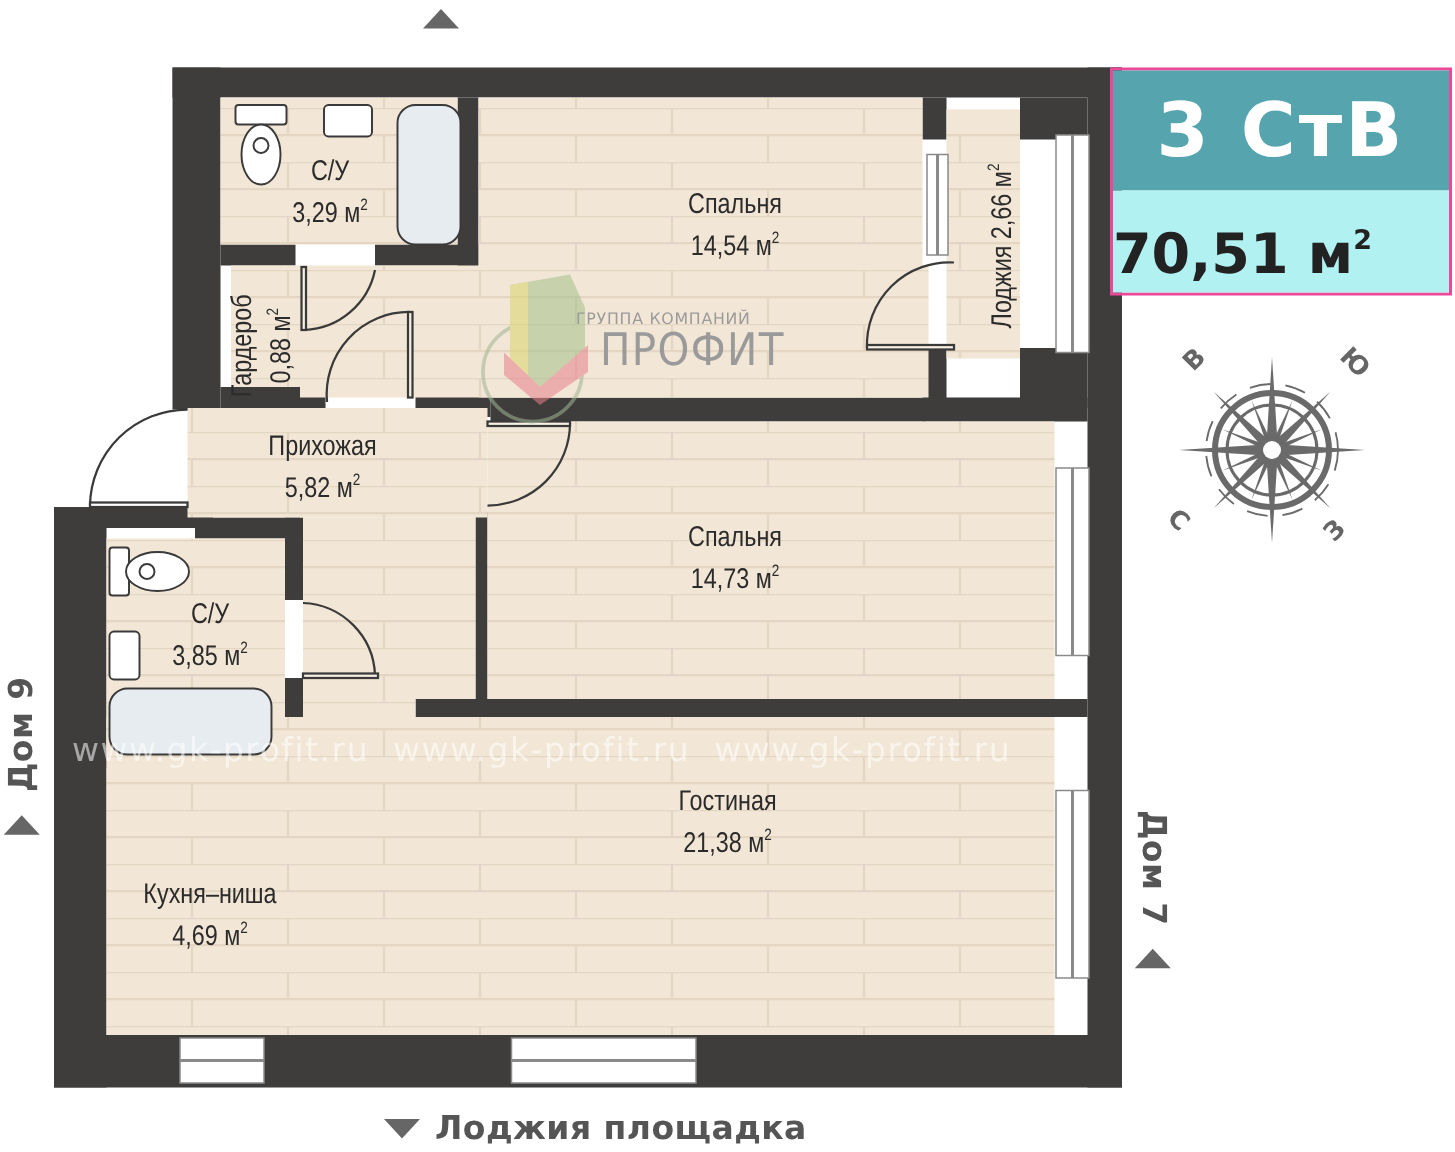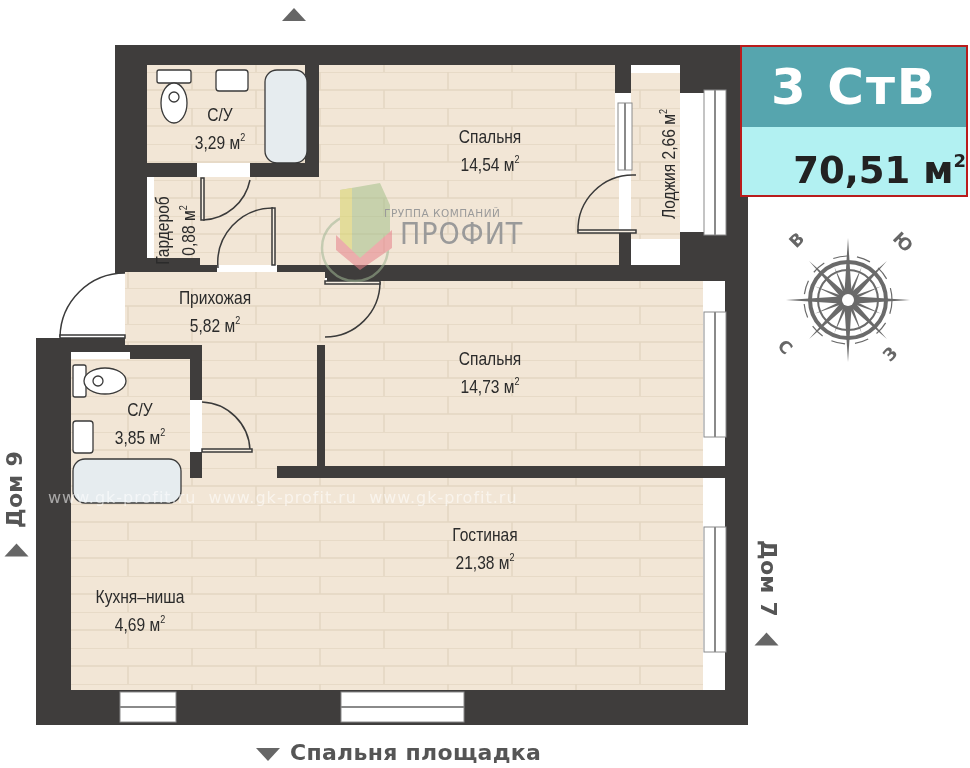--- a/index.html
+++ b/index.html
@@ -20,49 +20,49 @@
     .plan { position:absolute; left:0; top:0; width:970px; height:768px; }
     .room-label {
       position: absolute; text-align: center; color: #2b2b2b;
       font-family: "Liberation Sans Narrow", "Liberation Sans", sans-serif;
       font-size: 19px; line-height: 23px; white-space: nowrap;
       transform: scaleX(0.82); transform-origin: center;
     }
     .room-label sup { font-size: 11px; vertical-align: 8px; }
     .badge {
       position: absolute; left: 740px; top: 45px; width: 228px; height: 152px;
-      border: 2px solid #b91c1c; box-sizing: border-box;
+      border: 2px solid #ec4899; box-sizing: border-box;
     }
     .badge-top {
       height: 80px; background: #56a5ae; color: #ffffff;
       font-weight: bold; font-size: 50px; text-align: center; line-height: 80px;
       font-family: "DejaVu Sans", sans-serif; letter-spacing: 2px;
     }
     .badge-bottom {
       height: 68px; background: #b2f1f2; color: #222;
-      font-weight: bold; font-size: 37px; text-align: right; line-height: 68px;
+      font-weight: bold; font-size: 37px; text-align: left; line-height: 68px;
       font-family: "DejaVu Sans", sans-serif;
     }
     .badge-bottom sup { font-size: 18px; vertical-align: 16px; }
     .watermark {
-      position: absolute; color: rgba(255,255,255,0.55); font-size: 16px;
+      position: absolute; color: rgba(255,255,255,0.55); font-size: 22px;
       font-family: "DejaVu Sans", sans-serif; white-space: nowrap; letter-spacing: 1px;
     }
     .compass-letter { position:absolute; color:#666; font-weight:bold; font-size:17px; font-family:"DejaVu Sans", sans-serif; }
     .logo-small { position:absolute; color:#9a9a9a; font-size:10.5px; letter-spacing:0.5px; font-family:"DejaVu Sans", sans-serif; white-space:nowrap; }
     .logo-big { position:absolute; color:#9a9a9a; font-size:30px; letter-spacing:1px; font-family:"DejaVu Sans", sans-serif; white-space:nowrap; transform: scaleX(0.9); transform-origin: left; }
   </style>
 </head>
 <body>
 
 <div class="street" style="left:282px; top:0px;">
   <span class="tri-up"></span>
 </div>
 <div class="street" style="left:256px; top:740px;">
-  <span class="tri-down"></span><span>Спальня площадка</span>
+  <span class="tri-down"></span><span>Лоджия площадка</span>
 </div>
 <div class="street vert-left" style="left:2px; top:562px;">
   <span class="tri-up" style="transform:rotate(90deg); margin-right:10px;"></span><span>Дом 9</span>
 </div>
 <div class="street vert-right" style="left:781px; top:540px;">
   <span>Дом 7</span><span class="tri-down" style="transform:rotate(90deg); margin-left:10px; margin-right:0;"></span>
 </div>
 
 <svg class="plan" width="970" height="768" viewBox="0 0 970 768">
   <defs>

